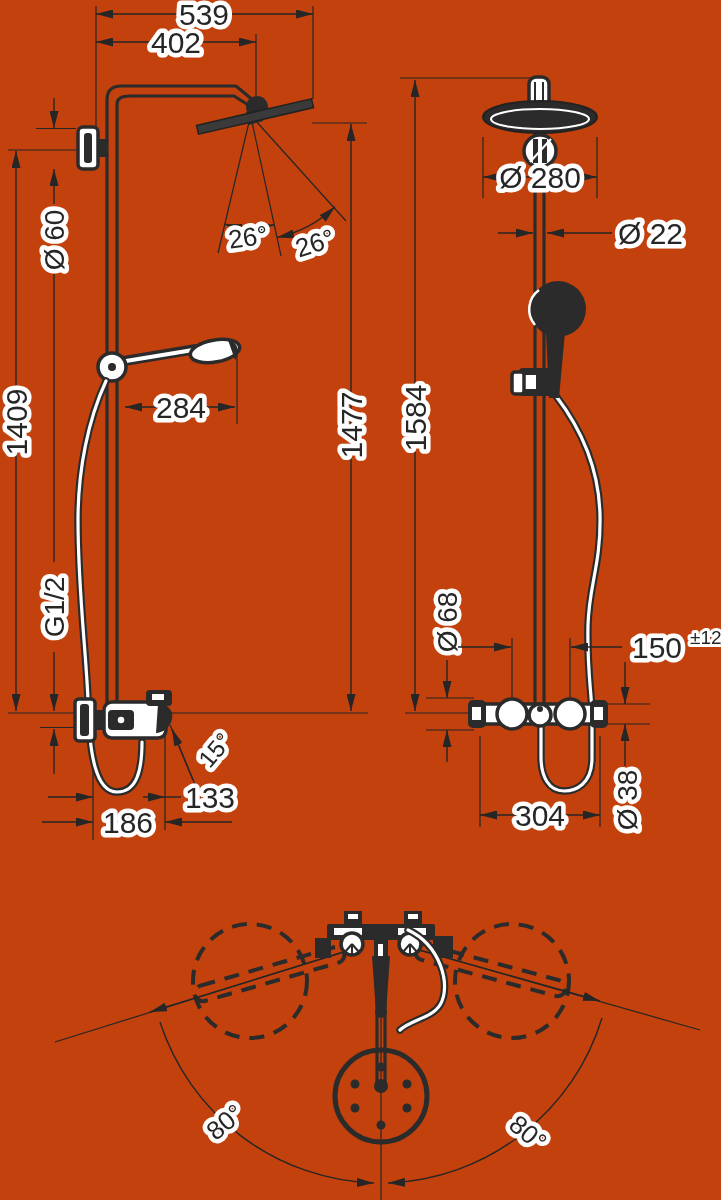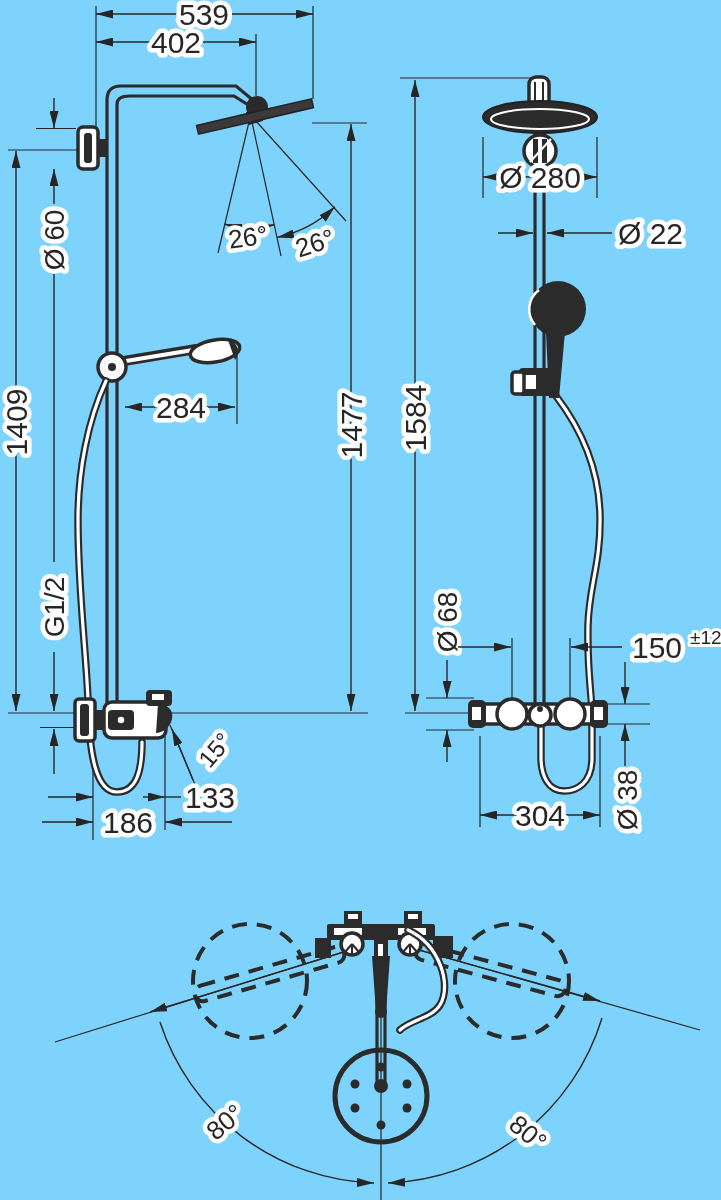--- a/index.html
+++ b/index.html
@@ -1,16 +1,16 @@
 <!DOCTYPE html>
 <html><head>
 <meta charset="utf-8">
 <style>
   html,body{margin:0;padding:0;background:#fff;}
-  .stage{width:721px;height:1200px;background:#7dd3fc;position:relative;overflow:hidden;}
+  .stage{width:721px;height:1200px;background:#c2410c;position:relative;overflow:hidden;}
   svg text{
     font-family:"Liberation Sans","DejaVu Sans",sans-serif;
     fill:#262626;
     paint-order:stroke;
     stroke:#ffffff;
     stroke-width:9px;
     stroke-linejoin:round;
     dominant-baseline:central;
   }
   .t30{font-size:30px;}

